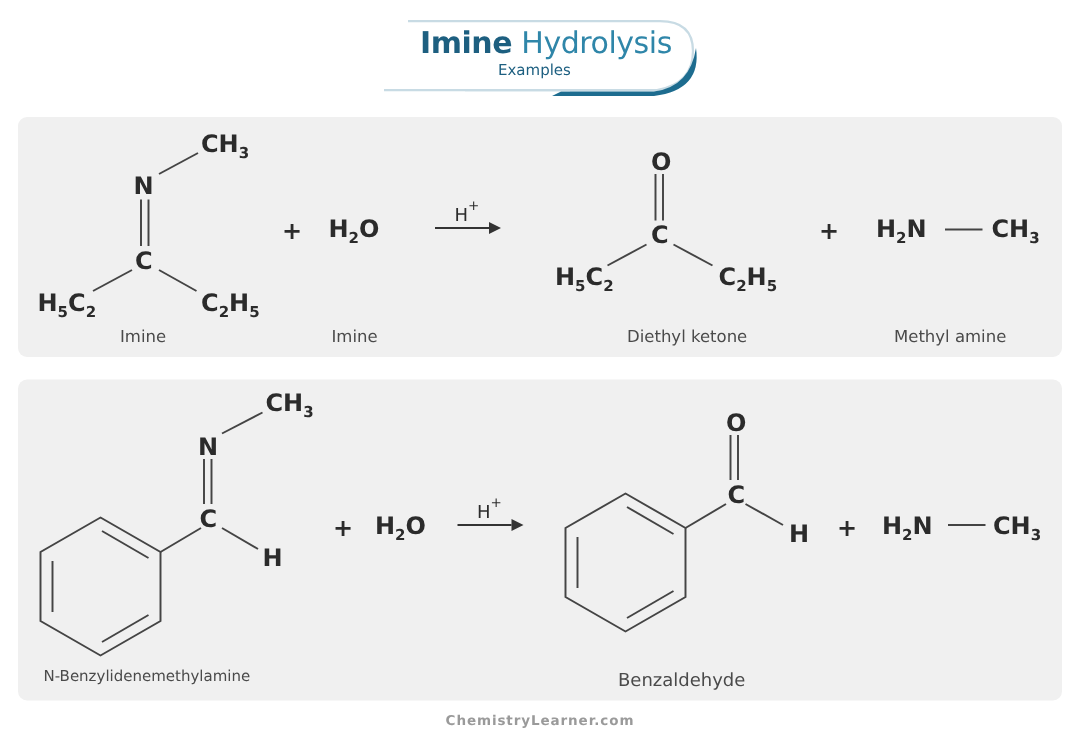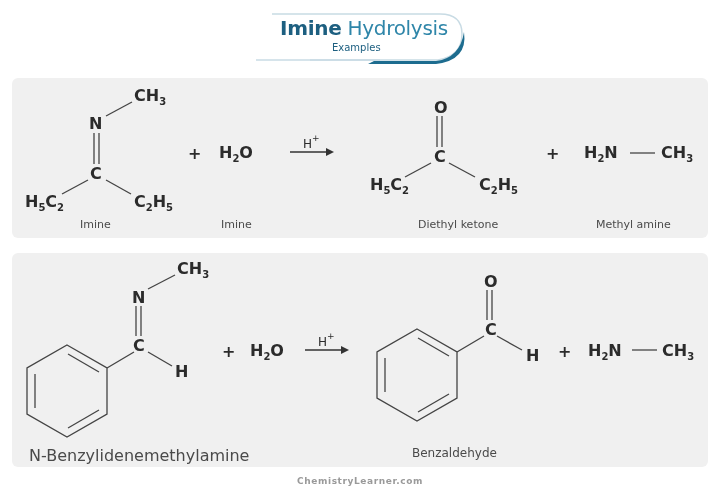--- a/index.html
+++ b/index.html
@@ -105,21 +105,21 @@
   <line x1="492" y1="290" x2="492" y2="320" stroke="#444" stroke-width="1.3"></line>
   <line x1="497" y1="336" x2="522" y2="350" stroke="#444" stroke-width="1.3"></line>
 
   <line x1="632" y1="350" x2="657" y2="350" stroke="#444" stroke-width="1.3"></line>
 </svg>
 
 <div class="t" style="left:177px;top:261px;"><span>CH</span><sub>3</sub></div>
 <div class="t" style="left:132px;top:290px;">N</div>
 <div class="t" style="left:133px;top:338px;">C</div>
 <div class="t" style="left:175px;top:364px;">H</div>
-<div class="lbl" style="left:29px;top:446px;font-size:16px;">N-Benzylidenemethylamine</div>
+<div class="lbl" style="left:29px;top:446px;font-size:10px;">N-Benzylidenemethylamine</div>
 
 <div class="op" style="left:222px;top:342px;">+</div>
 <div class="t" style="left:250px;top:343px;"><span>H</span><sub>2</sub><span>O</span></div>
 
 <div class="t" style="left:318px;top:332px;font-size:12px;font-weight:normal;"><span>H</span><sup>+</sup></div>
 
 <div class="t" style="left:484px;top:274px;">O</div>
 <div class="t" style="left:485px;top:322px;">C</div>
 <div class="t" style="left:526px;top:348px;">H</div>
 <div class="lbl" style="left:412px;top:446px;font-size:12px;">Benzaldehyde</div>

